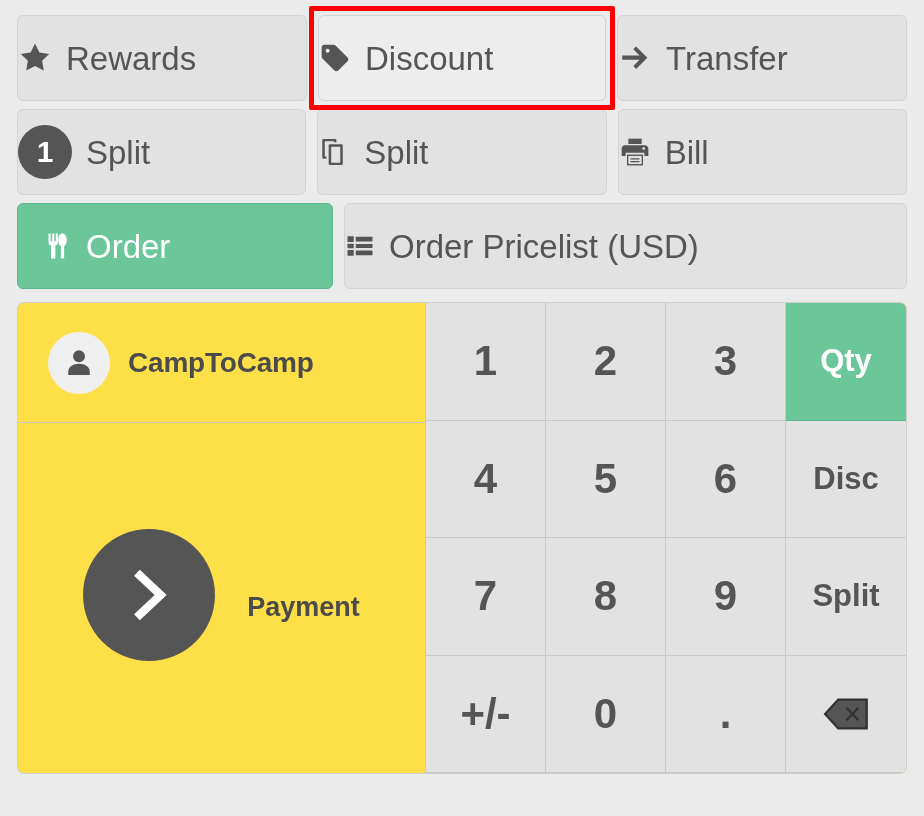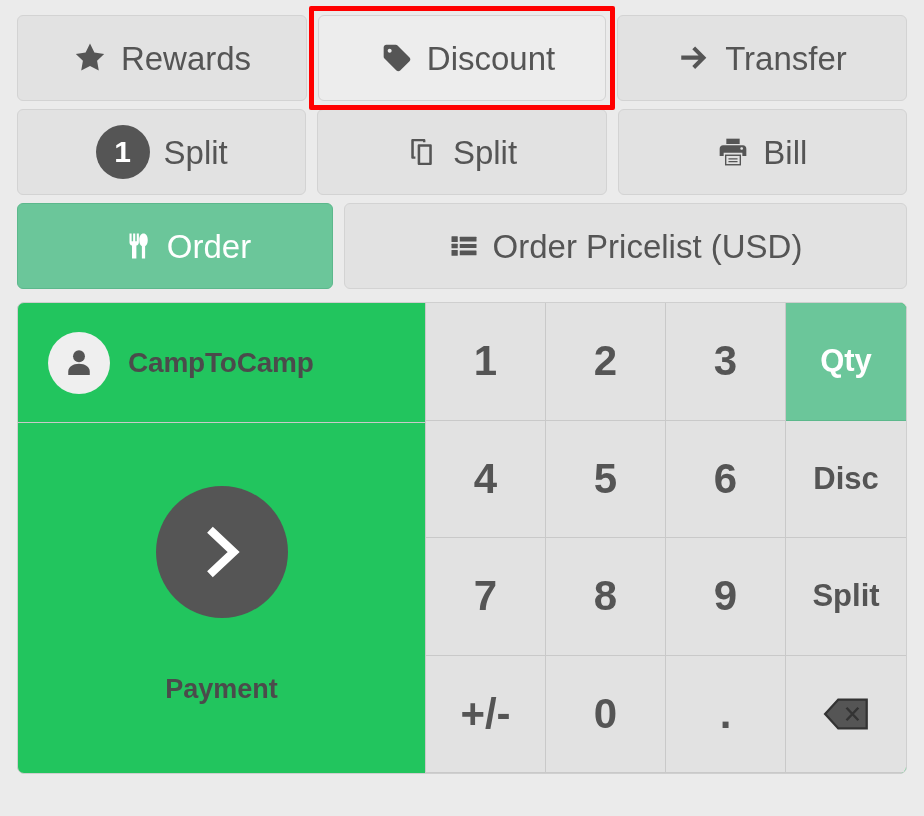--- a/index.html
+++ b/index.html
@@ -31,21 +31,20 @@
   }
 
   .action-btn {
     flex: 1 1 0;
     height: 86px;
     background: #e2e2e2;
     border: 1px solid #d3d3d3;
     border-radius: 6px;
     display: flex;
     align-items: center;
-    justify-content: center;
     gap: 14px;
     color: #555555;
     font-size: 33px;
     font-weight: 400;
     box-sizing: border-box;
     cursor: pointer;
     user-select: none;
   }
 
   .action-btn .lbl {
@@ -58,21 +57,20 @@
   }
 
   
   .highlight-wrap {
     position: relative;
     flex: 1 1 0;
     display: flex;
   }
   .highlight-wrap .action-btn {
     flex: 1 1 0;
-    padding-left: 12px;
   }
   .highlight-ring {
     position: absolute;
     left: -9px;
     top: -9px;
     right: -9px;
     bottom: -9px;
     border: 5px solid #ff0000;
     border-radius: 2px;
     pointer-events: none;
@@ -113,21 +111,21 @@
 
   
   .row-order { gap: 11px; margin-bottom: 13px; }
   .row-order .order-btn { flex: 0 0 316px; }
   .row-order .pricelist-btn { flex: 1 1 0; }
 
   
   .lower-panel {
     display: flex;
     height: 472px;
-    background: #22c55e;
+    background: #fde047;
     border: 1px solid #cfcfcf;
     border-radius: 7px;
     box-sizing: border-box;
     overflow: hidden;
   }
 
   .left-col {
     width: 408px;
     flex: none;
     display: flex;
@@ -160,21 +158,21 @@
   .customer-name {
     font-size: 28px;
     font-weight: 700;
     color: #4b4b4b;
     letter-spacing: -0.2px;
   }
 
   .payment-area {
     flex: 1 1 auto;
     display: flex;
-    flex-direction: column;
+    flex-direction: row;
     align-items: center;
     justify-content: center;
     cursor: pointer;
     padding-bottom: 6px;
     gap: 32px;
   }
   .payment-circle {
     width: 132px;
     height: 132px;
     border-radius: 50%;

